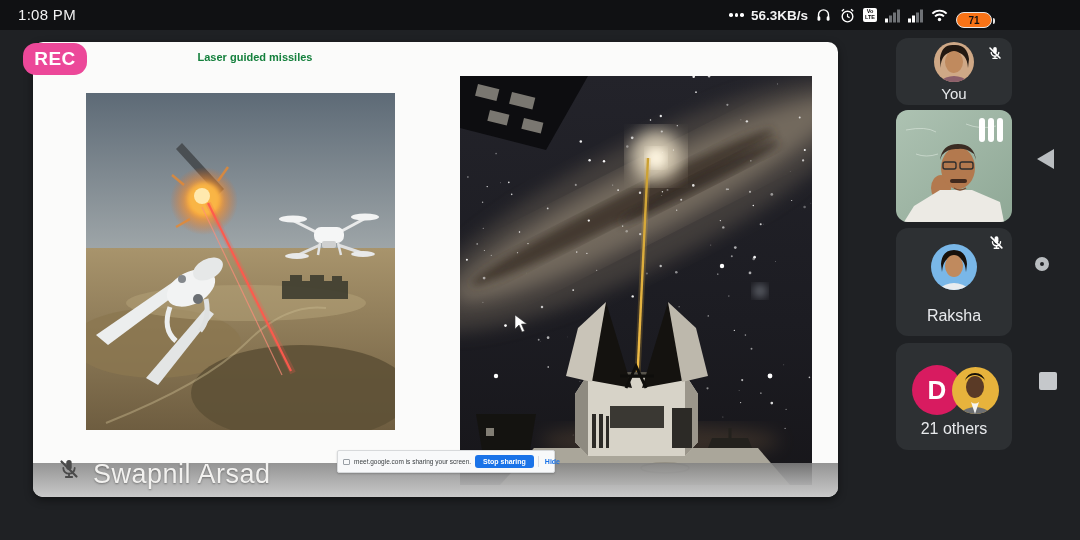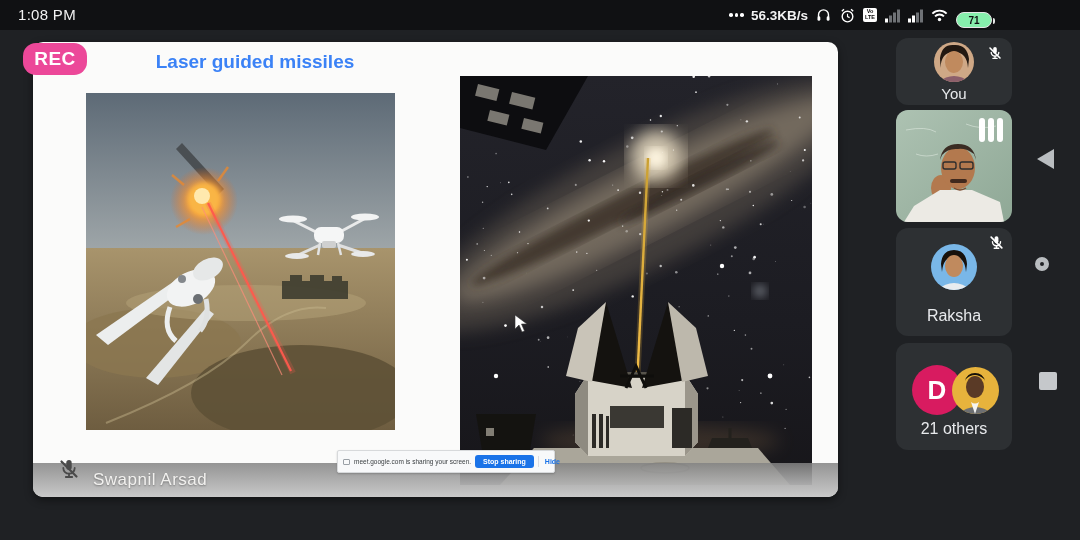--- a/index.html
+++ b/index.html
@@ -8,35 +8,35 @@
 
   
   .status-bar { position:absolute; left:0; top:0; width:1080px; height:30px; background:#101113; color:#f2f2f2; }
   .sb-time { position:absolute; left:18px; top:6px; font-size:15px; font-weight:normal; letter-spacing:.3px; }
   .sb-right { position:absolute; right:88px; top:0; height:30px; display:flex; align-items:center; gap:7px; }
   .sb-dots { display:flex; gap:2px; align-items:center; }
   .sb-dots i { width:3.5px; height:3.5px; border-radius:50%; background:#fff; }
   .sb-speed { font-size:13.5px; font-weight:bold; }
   .sb-ico { display:block; }
   .volte { background:#fff; color:#0a0a0a; border-radius:2px; padding:1px 2px; font-size:5.5px; line-height:1.05; font-weight:bold; text-align:center; }
-  .battery { position:relative; width:36px; height:16px; border:1.5px solid #e6e6e6; border-radius:8px; background:#86efac; display:flex; align-items:center; justify-content:center;margin-top:10px; }
+  .battery { position:relative; width:36px; height:16px; border:1.5px solid #e6e6e6; border-radius:8px; background:#f97316; display:flex; align-items:center; justify-content:center;margin-top:10px; }
   .battery:after { content:""; position:absolute; right:-4px; top:5px; width:2.5px; height:6px; background:#e6e6e6; border-radius:0 2px 2px 0; }
   .battery span { font-size:10px; font-weight:bold; color:#101113; }
 
   
   .slide { position:absolute; left:33px; top:42px; width:805px; height:455px; background:#fbfbfa; border-radius:10px; box-shadow:0 3px 8px rgba(0,0,0,.45); }
-  .slide-title { position:absolute; font-size:19px; font-weight:bold; color:#3b82f6; text-align:center; }
+  .slide-title { position:absolute; font-size:11px; font-weight:bold; color:#15803d; text-align:center; }
   .title-left  { left:62px;  top:9px; width:320px; }
   .title-right { left:415px; top:6px; width:330px; }
   .img-left  { position:absolute; left:53px;  top:51px; width:309px; height:337px; overflow:hidden; }
   .img-right { position:absolute; left:427px; top:34px; width:352px; height:409px; overflow:hidden; }
 
   .slide-bottom-band { position:absolute; left:0; right:0; bottom:0; height:34px; border-radius:0 0 10px 10px;
      background:linear-gradient(180deg, rgba(130,130,130,.85), #c9c9c9); }
-  .presenter { position:absolute; left:60px; bottom:7px; font-size:17px; color:#f2f1ef; text-shadow:0 1px 2px rgba(0,0,0,.35); letter-spacing:.5px;margin-top:15px; }
+  .presenter { position:absolute; left:60px; bottom:7px; font-size:27px; color:#f2f1ef; text-shadow:0 1px 2px rgba(0,0,0,.35); letter-spacing:.5px;margin-top:15px; }
   .presenter-mic { position:absolute; left:24px; bottom:12px; color:#4a4a4a; }
 
   
   .banner { position:absolute; left:304px; top:408px; width:218px; height:23px; background:#f8f9fa; border:1px solid #d7d9db;
      border-radius:2px; display:flex; align-items:center; padding:0 5px; gap:4px; box-shadow:0 1px 2px rgba(0,0,0,.2); }
   .banner-cast { width:7px; height:6px; border:1px solid #9aa0a6; border-radius:1px; flex:none; }
   .banner-msg { font-size:6.5px; color:#3c4043; white-space:nowrap; }
   .banner-stop { background:#1a73e8; color:#fff; font-size:7px; font-weight:bold; border:none; border-radius:3px; padding:3px 8px; white-space:nowrap; }
   .banner-hide { background:none; border:none; border-left:1px solid #dadce0; color:#1a73e8; font-size:7px; font-weight:bold; padding:2px 4px 2px 6px; }
 

